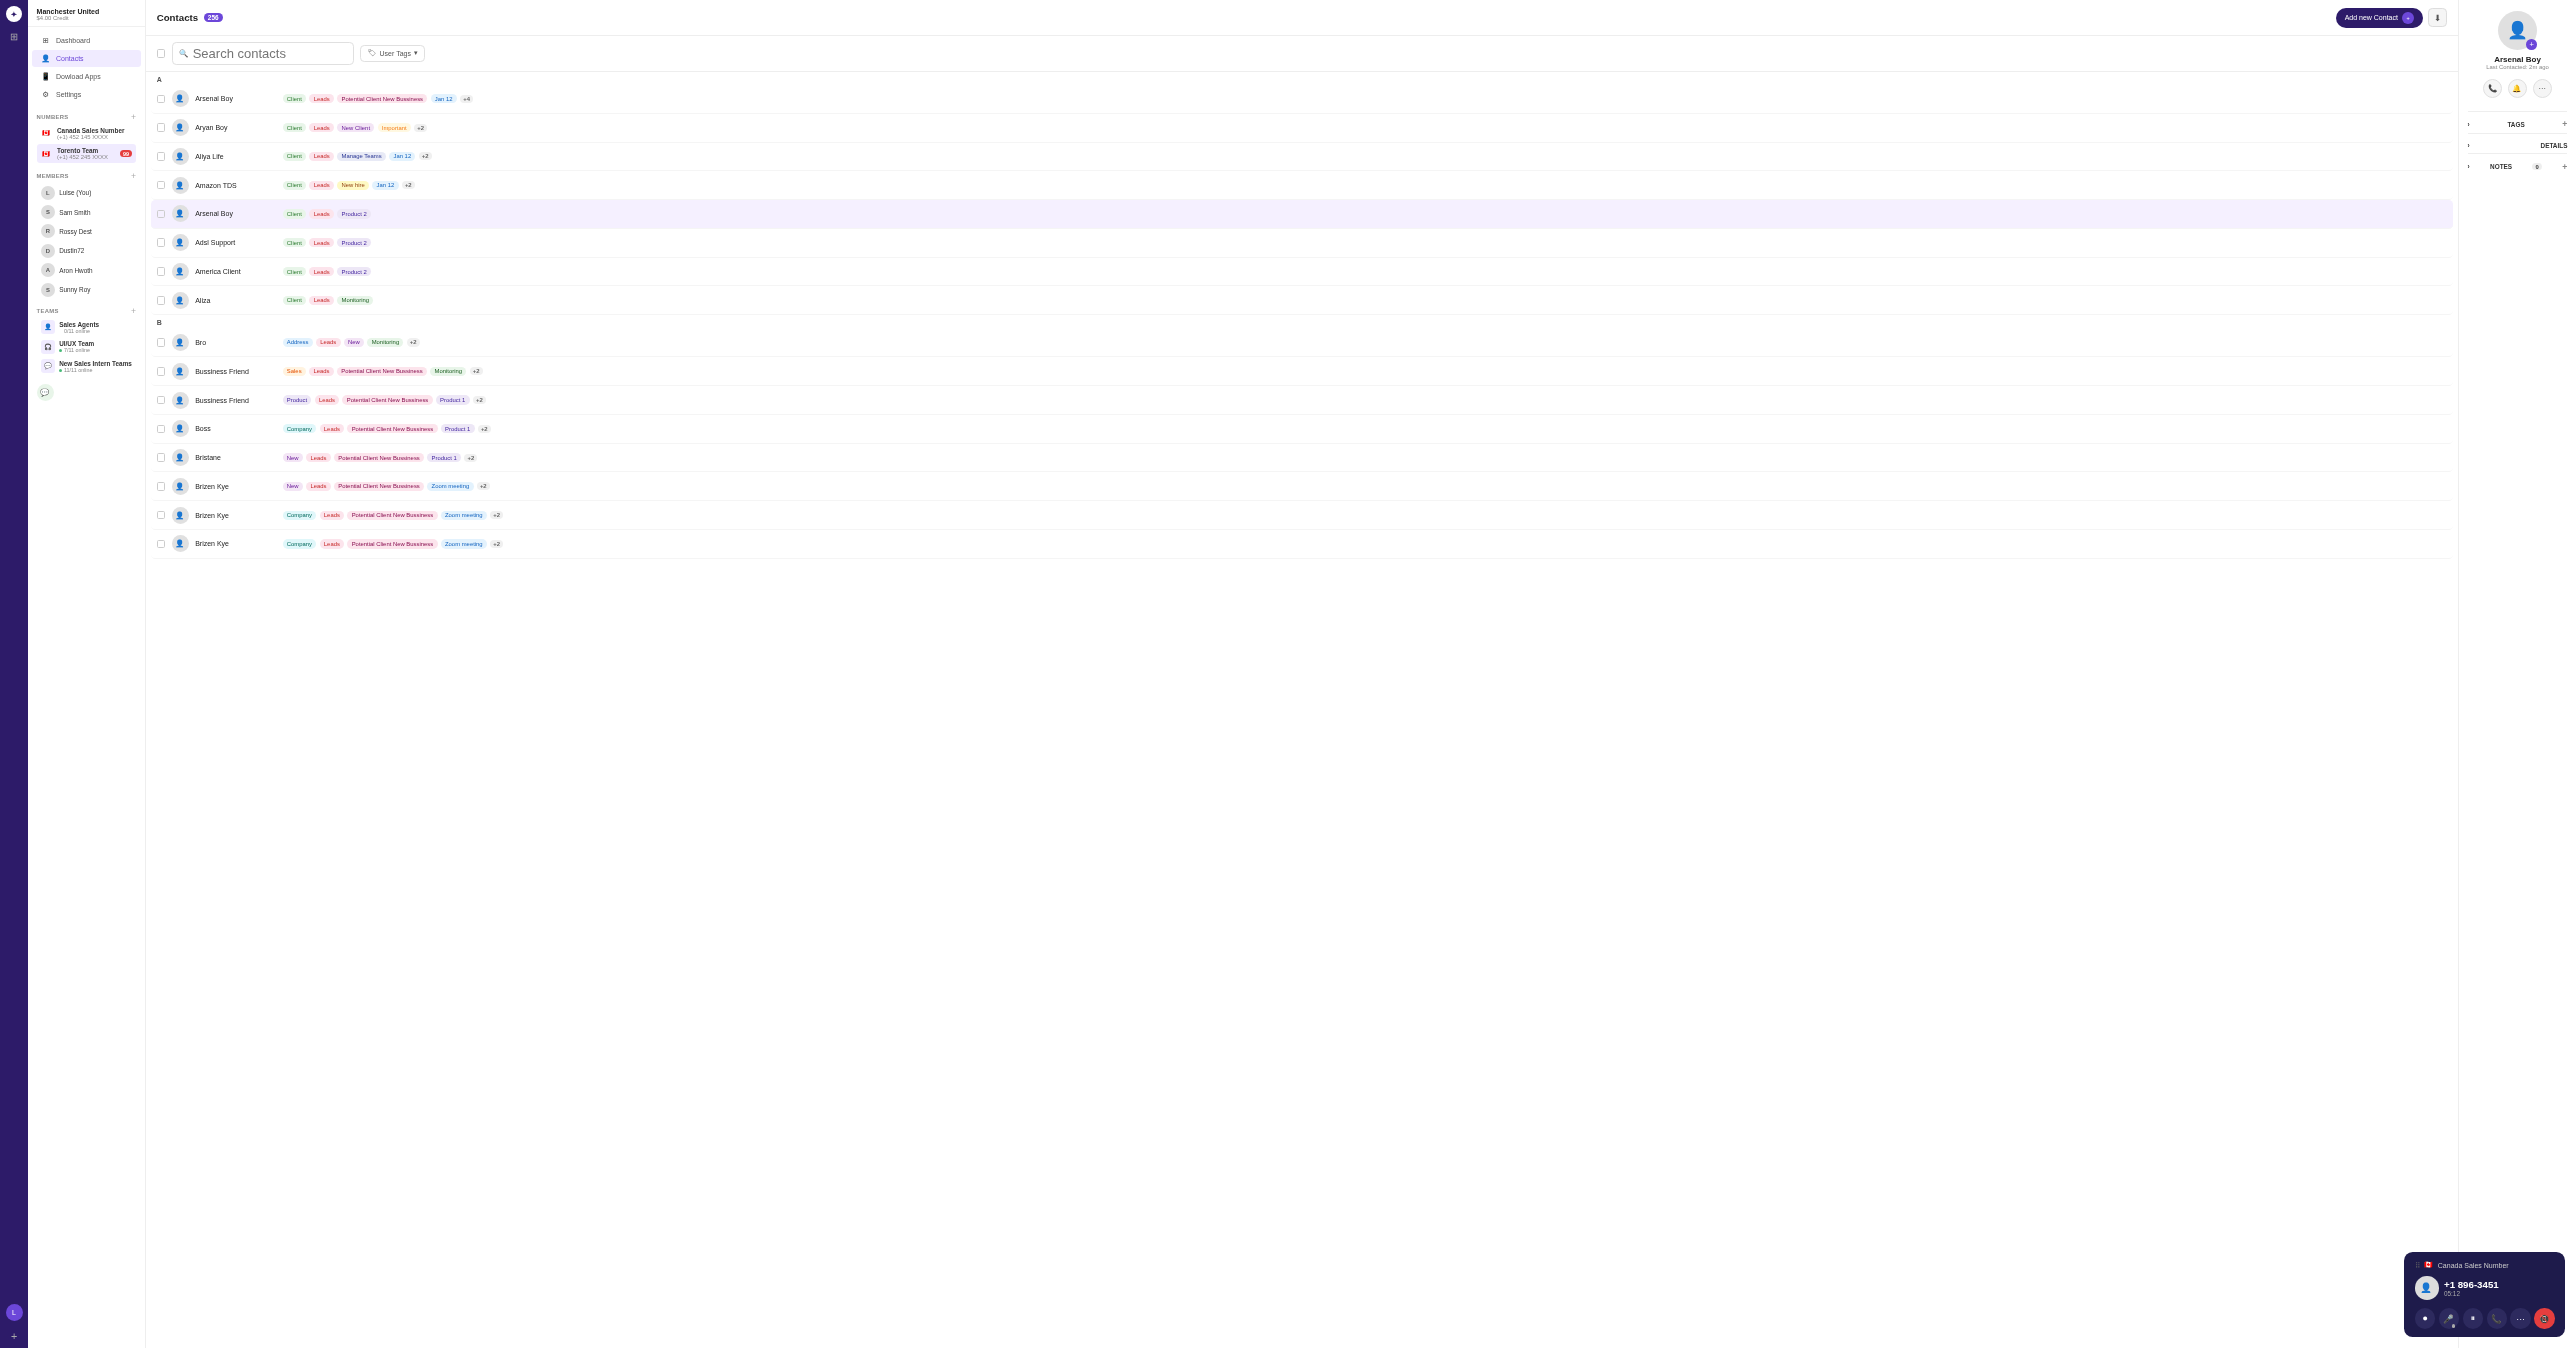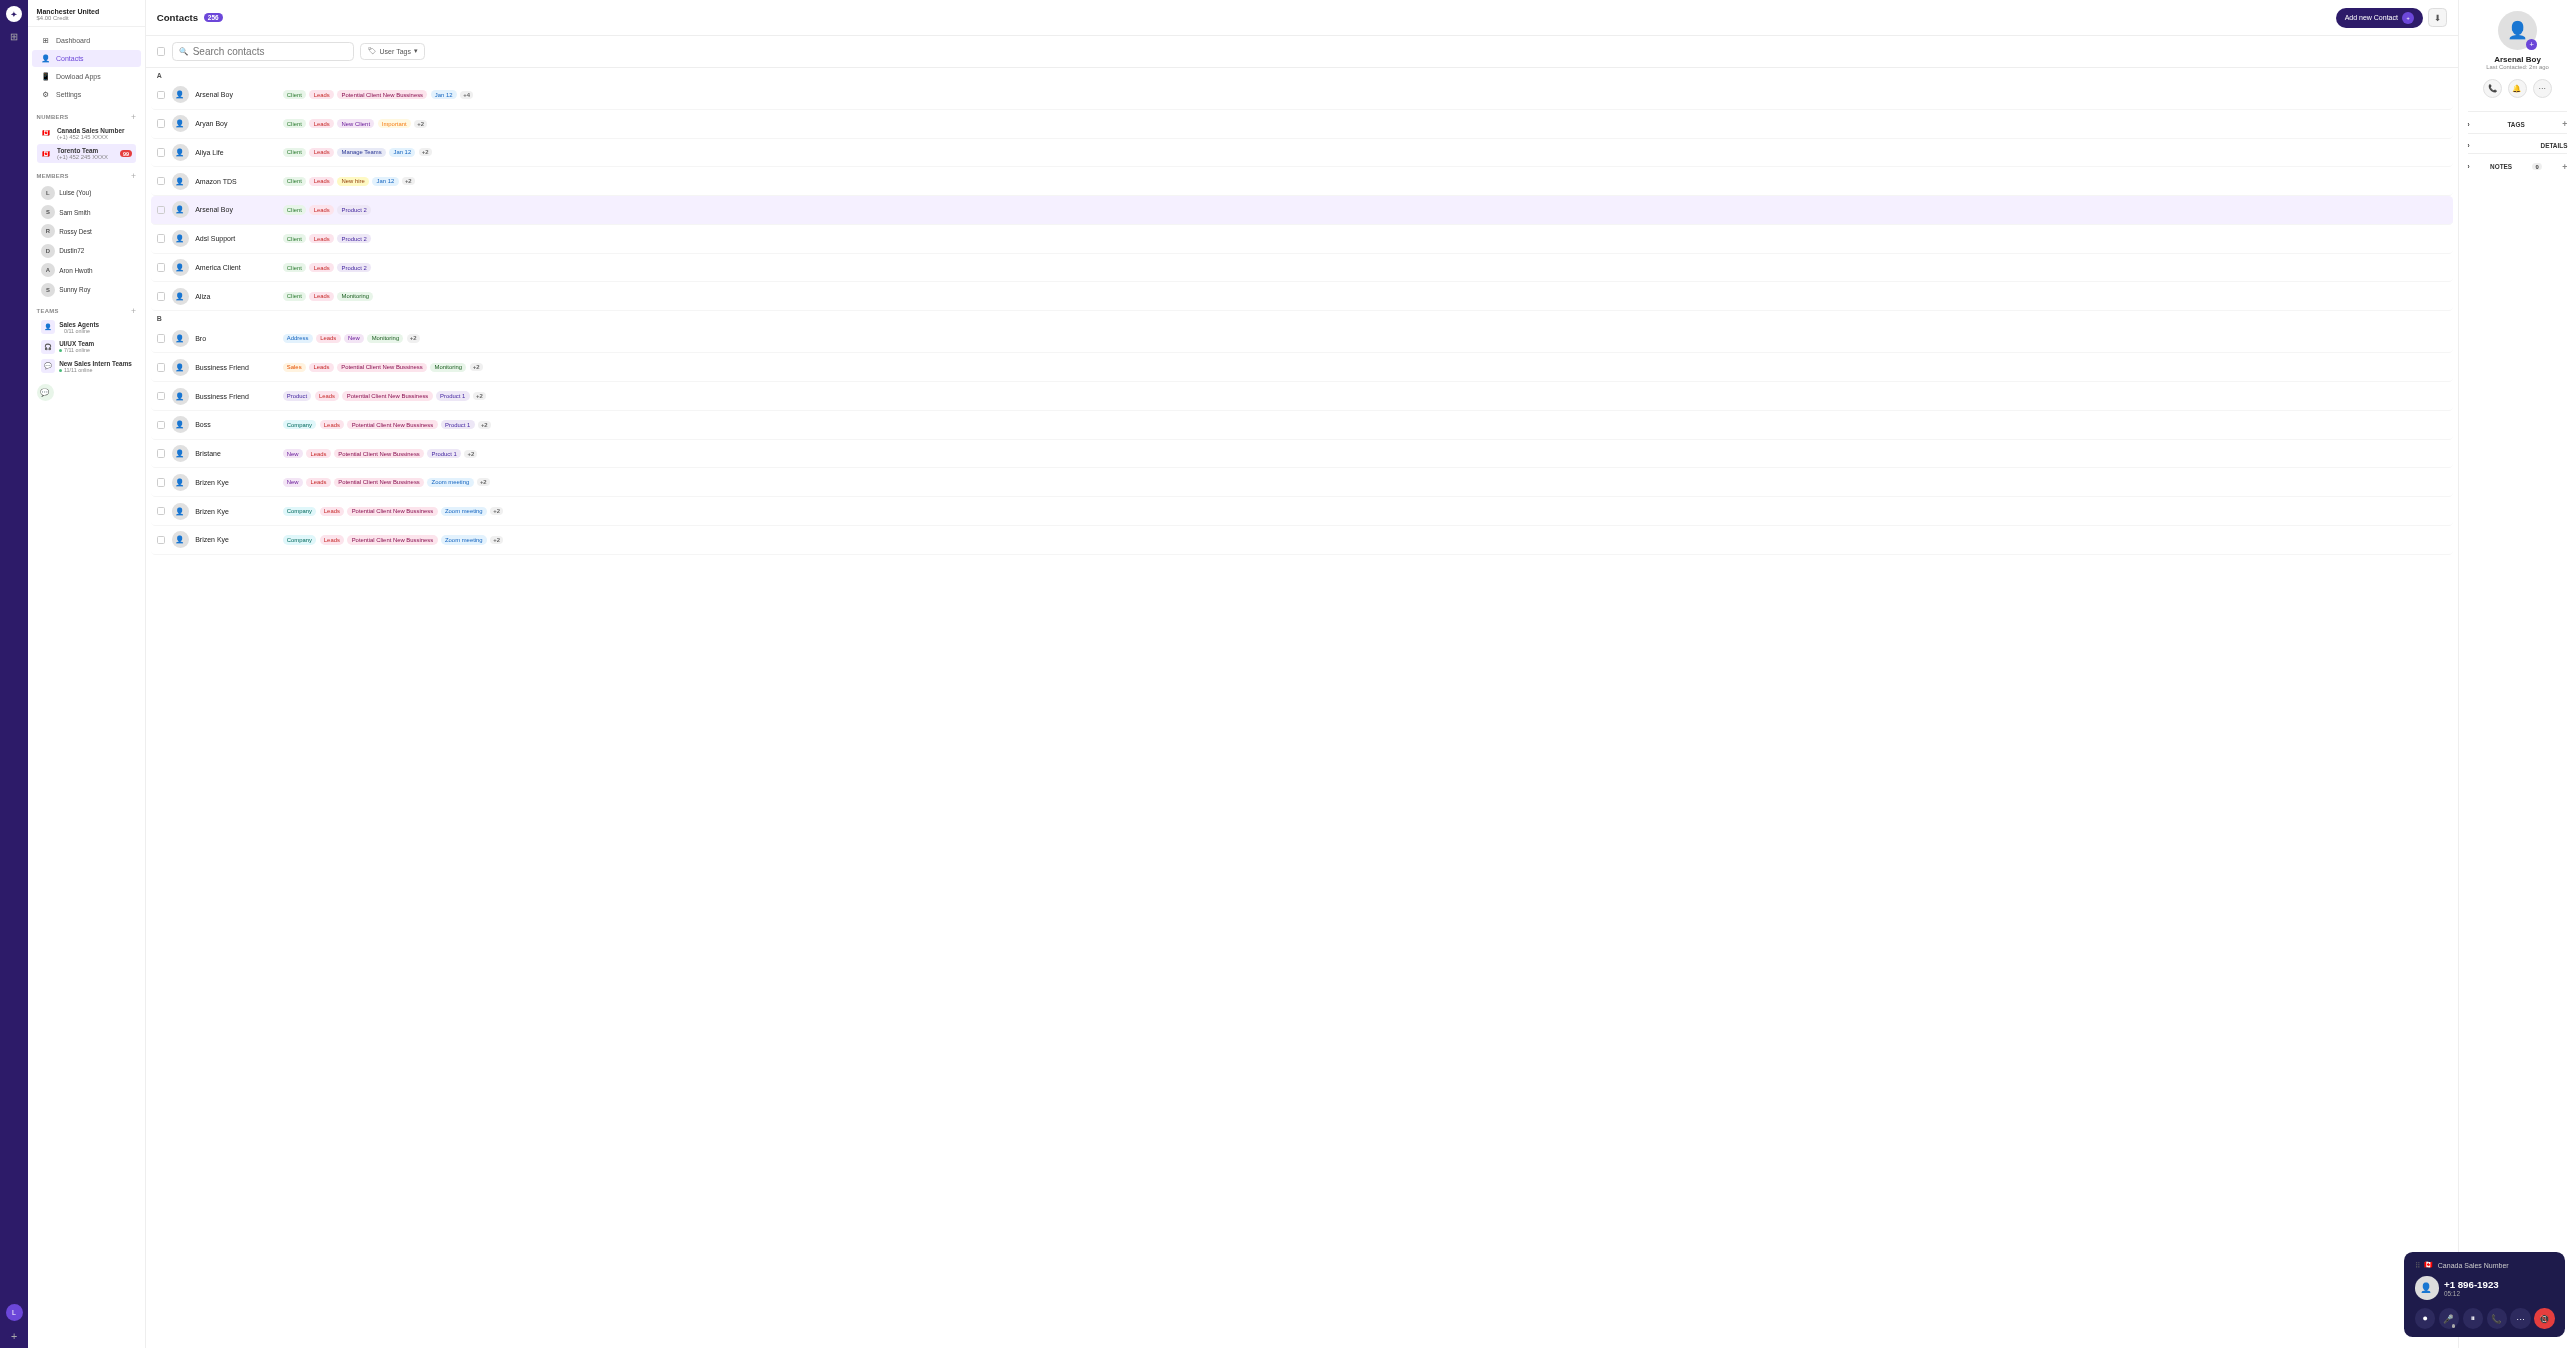--- a/index.html
+++ b/index.html
@@ -54,21 +54,21 @@
     .count-badge { background: #6c47d9; color: #fff; border-radius: 6.4px; padding: 1.1px 4.3px; font-size: 6.4px; font-weight: 600; }
     .header-actions { display: flex; align-items: center; gap: 5.4px; }
     .add-contact-btn { background: #2d1b69; color: #fff; border: none; border-radius: 10.7px; padding: 4.3px 8.6px; font-size: 7px; cursor: pointer; display: flex; align-items: center; gap: 4.3px; font-weight: 500; }
     .add-contact-btn .btn-avatar { width: 11.8px; height: 11.8px; background: #6c47d9; border-radius: 50%; display: flex; align-items: center; justify-content: center; font-size: 5.4px; }
     .download-btn { width: 19.3px; height: 19.3px; background: #f5f5f5; border: 0.5px solid #ddd; border-radius: 4.3px; display: flex; align-items: center; justify-content: center; cursor: pointer; color: #555; font-size: 8.6px; }
 
     
     .filter-bar { display: flex; align-items: center; gap: 6.4px; padding: 5.4px 10.7px; border-bottom: 0.5px solid #eee; }
     .checkbox-all { width: 8.6px; height: 8.6px; border: 0.8px solid #ccc; border-radius: 1.6px; cursor: pointer; flex-shrink: 0; }
     .search-box { display: flex; align-items: center; gap: 4.3px; border: 0.5px solid #e0e0e0; border-radius: 4.3px; padding: 3.2px 6.4px; flex: 1; max-width: 182px; background: #fff; }
-    .search-box input { border: none; outline: none; font-size: 10px; color: #333; width: 100%; background: transparent; }
+    .search-box input { border: none; outline: none; font-size: 13px; color: #333; width: 100%; background: transparent; }
     .search-icon { color: #aaa; font-size: 7.5px; }
     .filter-btn { display: flex; align-items: center; gap: 3.2px; border: 0.5px solid #e0e0e0; border-radius: 4.3px; padding: 3.2px 6.4px; cursor: pointer; color: #555; font-size: 7px; background: #fff; }
 
     
     .contact-list { flex: 1; overflow-y: auto; padding: 0 5.4px; }
     .section-letter { padding: 4.3px 5.4px 2.1px; font-size: 7px; font-weight: 700; color: #555; }
     .contact-row { display: flex; align-items: center; gap: 6.4px; padding: 5.4px 5.4px; border-bottom: 0.5px solid #f5f5f5; cursor: pointer; border-radius: 4.3px; }
     .contact-row.selected { background: #f5f0ff; }
     .contact-checkbox { width: 8.6px; height: 8.6px; border: 0.8px solid #ccc; border-radius: 1.6px; flex-shrink: 0; }
     .contact-avatar { width: 17px; height: 17px; border-radius: 50%; background: #e0e0e0; display: flex; align-items: center; justify-content: center; color: #888; font-size: 7.5px; flex-shrink: 0; }
@@ -503,21 +503,21 @@
 
 <div class="call-widget">
   <div class="call-widget-header">
     <span class="drag-handle">⠿</span>
     <span>🇨🇦</span>
     <span class="call-number-name">Canada Sales Number</span>
   </div>
   <div class="call-info">
     <div class="call-avatar">👤</div>
     <div>
-      <div class="call-number">+1 896-1923</div>
+      <div class="call-number">+1 896-3451</div>
       <div class="call-duration">05:12</div>
     </div>
   </div>
   <div class="call-controls">
     <div class="call-btn dark">⏺</div>
     <div class="call-btn mic">🎤</div>
     <div class="call-btn dark">⏸</div>
     <div class="call-btn dark">📞</div>
     <div class="call-btn dark">···</div>
     <div class="call-btn red">📵</div>

